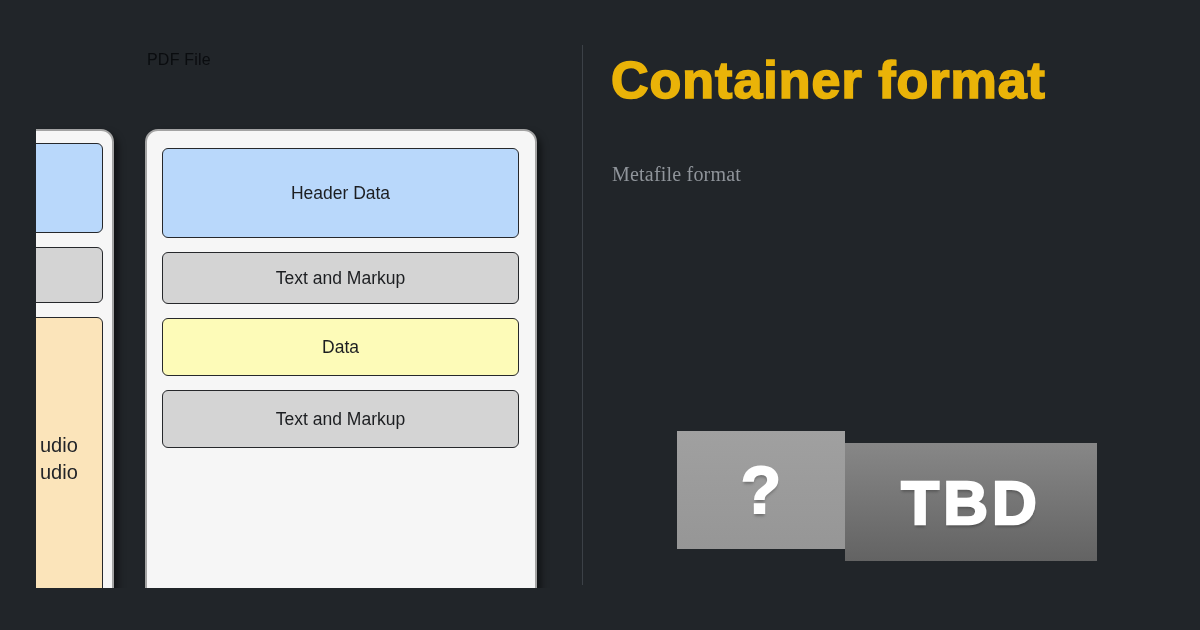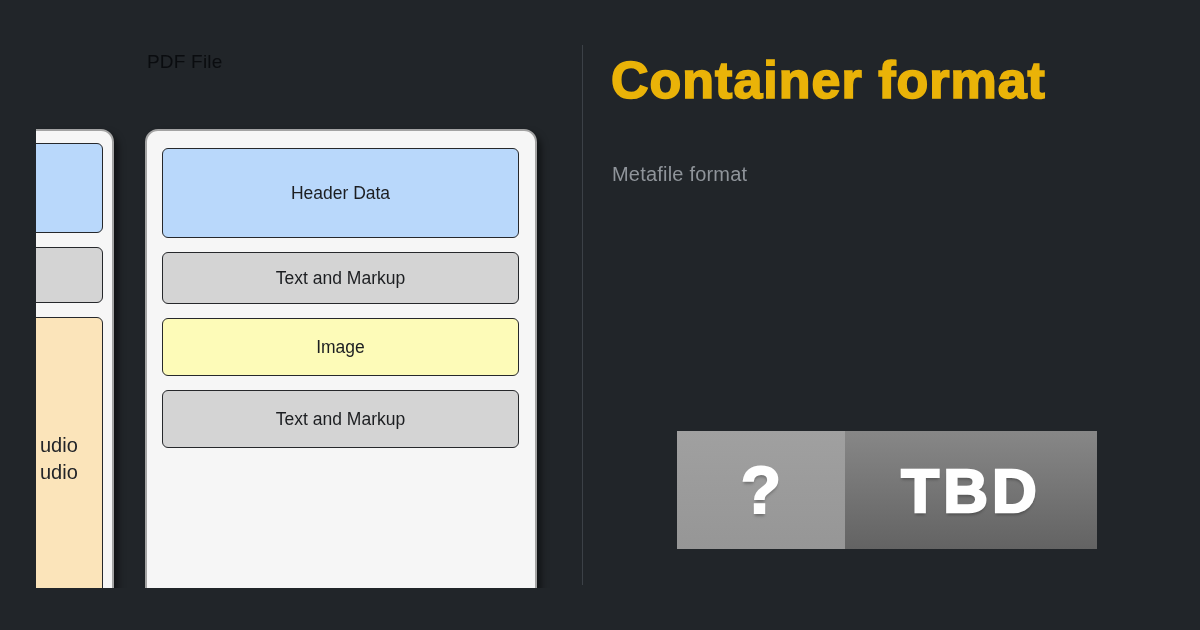--- a/index.html
+++ b/index.html
@@ -48,21 +48,21 @@
   }
   .fragment-text {
     padding-left:44px;
     font-size:20px;
     line-height:27px;
     color:#222428;
     text-align:left;
   }
   .pdf-label {
     position:absolute; left:111px; top:13px;
-    font-size:19px;
+    font-size:16px;
     letter-spacing:0.2px;
   }
 
   
   .divider {
     position:absolute; left:582px; top:45px; width:1px; height:540px;
   }
 
   
   .panel-title {
@@ -121,33 +121,33 @@
   <div class="pdf-label" style="color: rgb(10, 12, 15);">PDF File</div>
 
   <div class="file-card card-pdf" style="background: rgb(246, 246, 246);">
     <div class="layer-box" style="background: rgb(185, 216, 251); height: 90px;">
       <span>Header Data</span>
     </div>
     <div class="layer-box" style="background: rgb(212, 212, 212); height: 52px;">
       <span>Text and Markup</span>
     </div>
     <div class="layer-box" style="background: rgb(253, 251, 184); height: 58px;">
-      <span>Image</span>
+      <span>Data</span>
     </div>
     <div class="layer-box" style="background: rgb(212, 212, 212); height: 58px;">
       <span>Text and Markup</span>
     </div>
   </div>
 </div>
 
 <div class="divider" style="background: rgb(60, 65, 71);"></div>
 
 <div class="panel-title" style="color: #eab308;">Container format</div>
-<div class="panel-subtitle" style="color: rgb(143, 148, 154);">Metafile format</div>
+<div class="panel-subtitle" style="color: rgb(143, 148, 154); font-family: Liberation Serif, serif;">Metafile format</div>
 
 <div class="badge">
   <div class="badge-seg badge-question" style="background: linear-gradient(rgb(160, 160, 160), rgb(150, 150, 150)); color: rgb(255, 255, 255);">
     <span>?</span>
   </div>
-  <div class="badge-seg badge-value" style="background: linear-gradient(rgb(135, 135, 135), rgb(99, 99, 99)); color: rgb(255, 255, 255);">
+  <div class="badge-seg badge-value" style="background: linear-gradient(rgb(135, 135, 135), rgb(99, 99, 99)); color: rgb(255, 255, 255); margin-top: 12px;">
     <span>TBD</span>
   </div>
 </div>
 
 </body></html>

